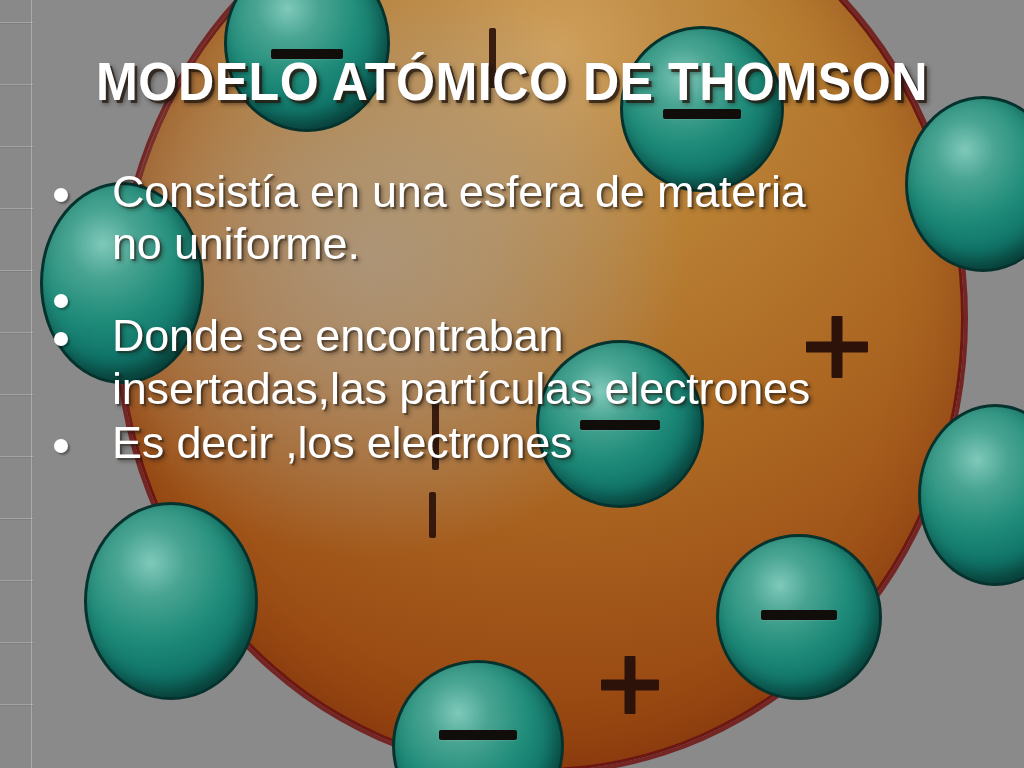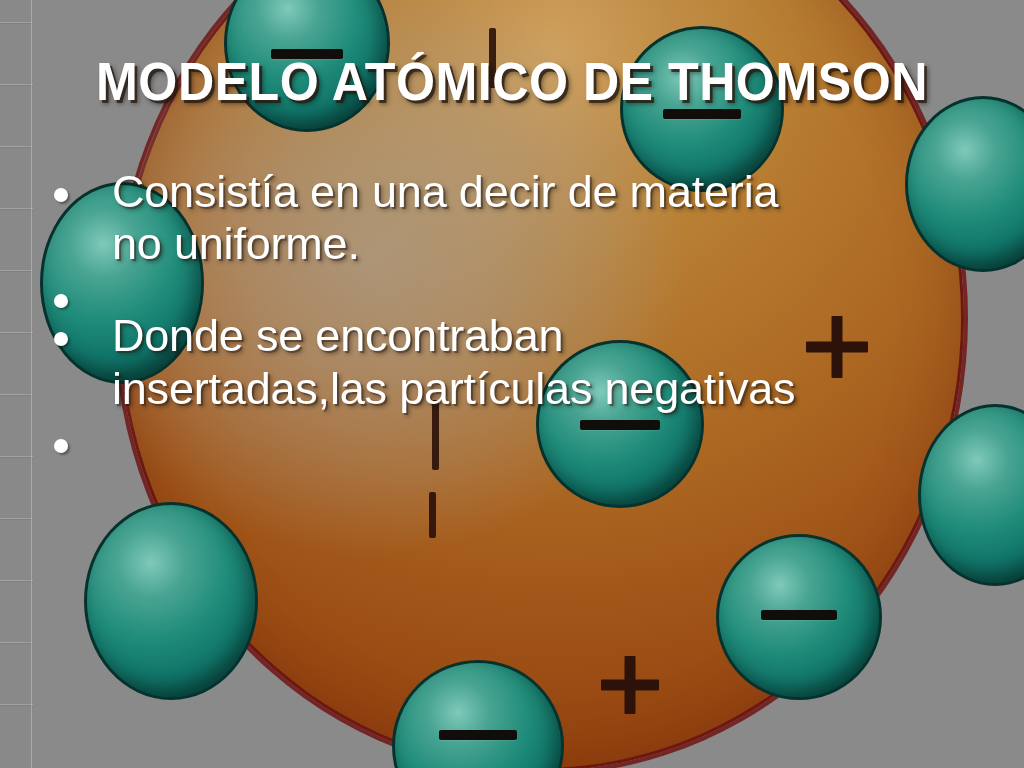--- a/index.html
+++ b/index.html
@@ -283,32 +283,33 @@
   </div>
 
   <div class="text-layer">
 
     <div class="slide-title">MODELO ATÓMICO DE THOMSON</div>
 
     <div class="bullets">
 
       <div class="bullet-item">
         <span class="bullet-dot"></span>
-        <span class="bullet-text">Consistía en una decir de materia no uniforme.</span>
+        <span class="bullet-text">Consistía en una esfera de materia no uniforme.</span>
       </div>
 
       <div class="bullet-item">
         <span class="bullet-dot"></span>
       </div>
 
       <div class="bullet-item">
         <span class="bullet-dot"></span>
-        <span class="bullet-text">Donde se encontraban insertadas,las partículas negativas</span>
+        <span class="bullet-text">Donde se encontraban insertadas,las partículas electrones</span>
       </div>
 
       <div class="bullet-item">
         <span class="bullet-dot"></span>
+        <span class="bullet-text">Es decir ,los electrones</span>
       </div>
 
     </div>
   </div>
 
 </div>
 
 </body></html>

